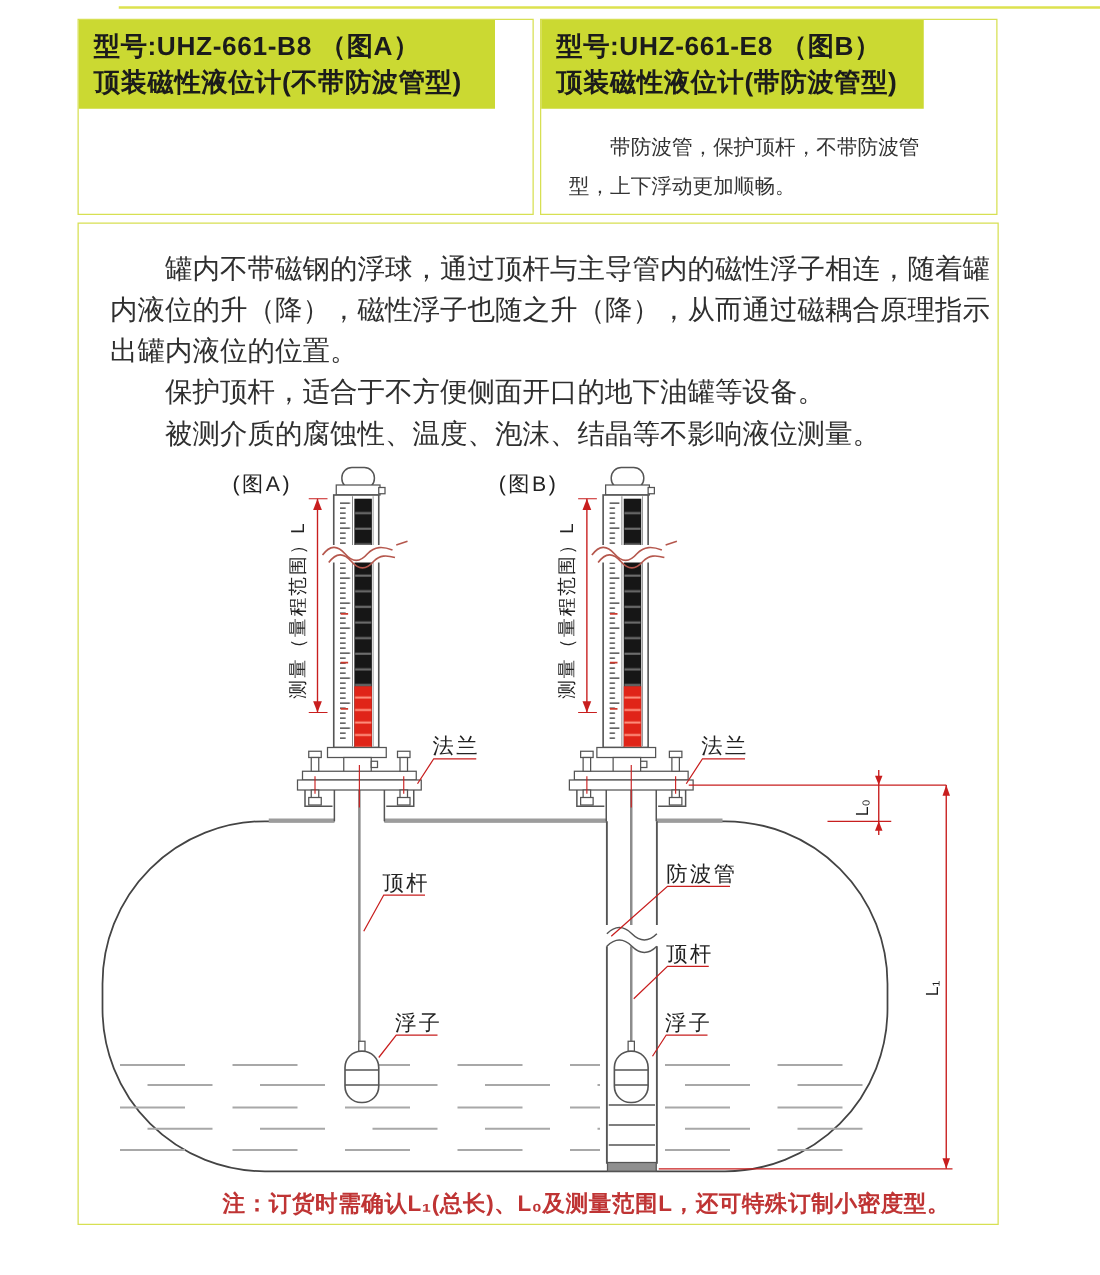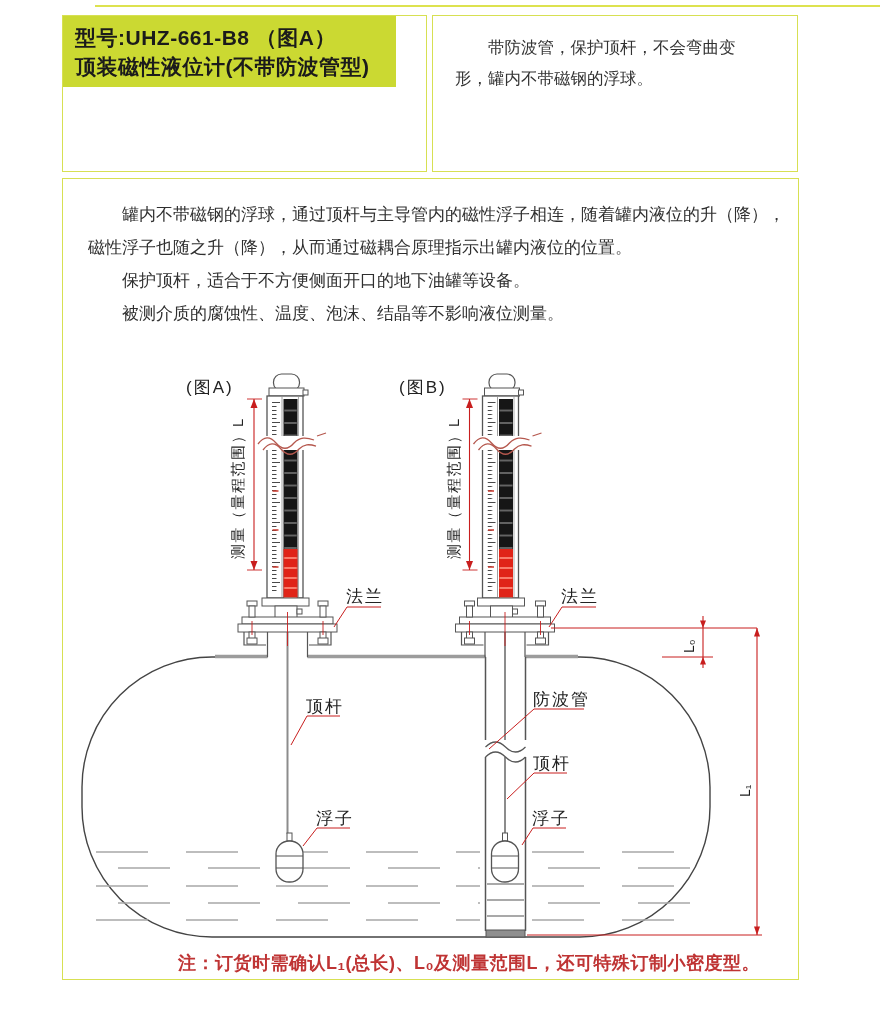--- a/index.html
+++ b/index.html
@@ -8,21 +8,21 @@
   .topline{position:absolute;left:95px;top:5px;width:785px;height:2px;background:#dde24f;}
   .hbox{position:absolute;top:15px;height:157px;border:1.5px solid #d7e052;box-sizing:border-box;background:#fff;}
   .hbox.a{left:62px;width:365px;}
   .hbox.b{left:432px;width:366px;}
   .band{background:#cbd932;padding:7px 0 6px 12px;box-sizing:border-box;}
   .hbox.a .band{width:333px;}
   .hbox.b .band{width:306px;}
   .band div{font-size:21px;font-weight:bold;line-height:29px;color:#1b1b1b;letter-spacing:.5px;white-space:nowrap;}
   .hdesc{margin:0;padding:16px 34px 0 22px;font-size:16.5px;line-height:31px;text-indent:2em;color:#333;}
   .mainbox{position:absolute;left:62px;top:178px;width:737px;height:802px;border:1.5px solid #d7e052;box-sizing:border-box;background:#fff;}
-  .bodytext{position:absolute;left:88px;top:198px;width:706px;font-size:17px;line-height:33px;color:#2f2f2f;}
+  .bodytext{position:absolute;left:88px;top:198px;width:706px;font-size:22px;line-height:33px;color:#2f2f2f;}
   .bodytext p{margin:0;text-indent:2em;}
   .diagram{position:absolute;left:62px;top:360px;}
   .note{position:absolute;left:178px;top:951px;font-size:18px;font-weight:bold;color:#bf3434;letter-spacing:.5px;}
   svg text{font-family:"Liberation Sans","DejaVu Sans",sans-serif;}
   .lbl{font-size:17px;fill:#222;letter-spacing:2px;}
   .vlbl{font-size:15px;fill:#222;letter-spacing:1.5px;}
   .dimlbl{font-size:14px;fill:#1a1a1a;}
 </style>
 </head>
 <body>
@@ -32,21 +32,25 @@
   <div class="topline"></div>
 
   <section class="hbox a">
     <div class="band">
       <div>型号:UHZ-661-B8 （图A）</div>
       <div>顶装磁性液位计(不带防波管型)</div>
     </div>
   </section>
 
   <section class="hbox b">
-    <p class="hdesc">带防波管，保护顶杆，不会弯曲变形，罐内不带磁钢的浮球。</p>
+    <div class="band">
+      <div>型号:UHZ-661-E8 （图B）</div>
+      <div>顶装磁性液位计(带防波管型)</div>
+    </div>
+    <p class="hdesc">带防波管，保护顶杆，不带防波管型，上下浮动更加顺畅。</p>
   </section>
 
   <section class="mainbox"></section>
 
   <div class="bodytext">
     <p>罐内不带磁钢的浮球，通过顶杆与主导管内的磁性浮子相连，随着罐内液位的升（降），磁性浮子也随之升（降），从而通过磁耦合原理指示出罐内液位的位置。</p>
     <p>保护顶杆，适合于不方便侧面开口的地下油罐等设备。</p>
     <p>被测介质的腐蚀性、温度、泡沫、结晶等不影响液位测量。</p>
   </div>
 

